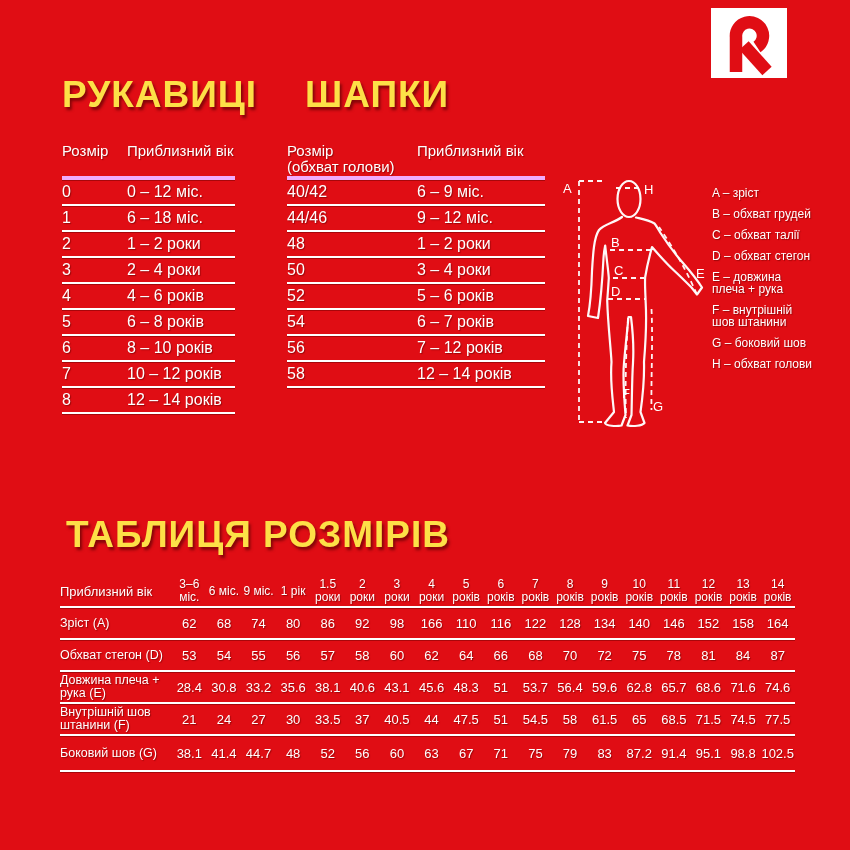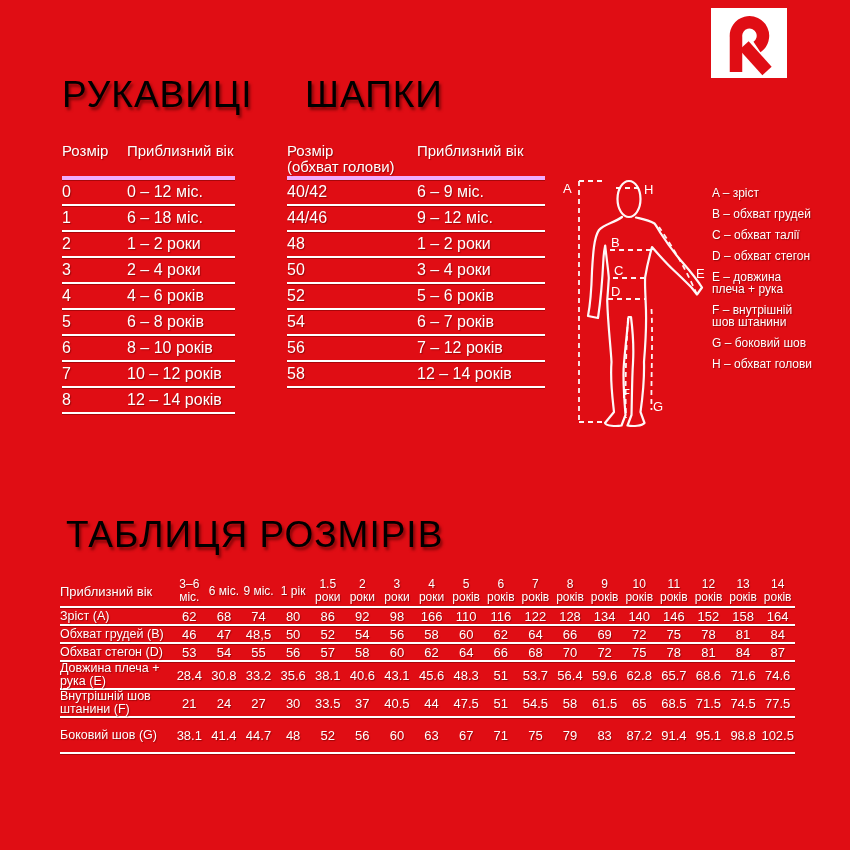--- a/index.html
+++ b/index.html
@@ -14,22 +14,22 @@
 
   
   .logo-box {
     position:absolute; left:711px; top:8px; width:76px; height:70px;
     background:#ffffff;
   }
 
   
   .title {
     position:absolute;
-    font-size:37px; font-weight:normal; letter-spacing:1px;
-    color:#000000; text-shadow: 2px 3px 3px rgba(80,0,0,.65);
+    font-size:37px; font-weight:bold; letter-spacing:1px;
+    color:#fde047; text-shadow: 2px 3px 3px rgba(80,0,0,.65);
     white-space:nowrap;
   }
   .t-mittens { left:62px;  top:74px; }
   .t-hats    { left:285px; top:74px;margin-left:20px; }
   .t-size    { left:66px;  top:514px; }
 
   
   .stable { position:absolute; top:140px; }
   .stable.mittens { left:62px;  width:173px; }
   .stable.hats    { left:287px; width:258px; }
@@ -73,21 +73,21 @@
     border-bottom:2px solid #fff;
     box-shadow:0 1px 0 rgba(110,0,0,.5);
     font-weight:normal;
     text-shadow:1px 1px 1px rgba(110,0,0,.6);
     vertical-align:middle;
   }
   table.big thead th { height:32px; font-size:12px; line-height:13px; text-align:center; }
   table.big thead th.lbl { text-align:left; font-size:13px; }
   table.big tbody tr th { text-align:left; font-size:12.5px; line-height:13px; padding-right:6px; }
   table.big tbody tr td { text-align:center; font-size:13px; }
-  table.big tbody tr { height:18px; }
+  table.big tbody tr { height:32px; }
   table.big tbody tr.last { height:36px; }
 </style>
 </head>
 <body style="background: rgb(224, 13, 20);">
 
 <div class="logo-box">
   <svg width="76" height="70" viewBox="0 0 76 70">
     <g fill="none" stroke="#e00d14" stroke-width="12.5" stroke-linecap="butt">
       <path d="M25 64 V29 A13.5 13.5 0 1 1 46 39"></path>
       <path d="M33 37.5 L56 63"></path>
@@ -325,41 +325,20 @@
         <td>122</td>
         <td>128</td>
         <td>134</td>
         <td>140</td>
         <td>146</td>
         <td>152</td>
         <td>158</td>
         <td>164</td>
       </tr>
       <tr class="">
-        <th>Обхват грудей (B)</th>
-        <td>46</td>
-        <td>47</td>
-        <td>48,5</td>
-        <td>50</td>
-        <td>52</td>
-        <td>54</td>
-        <td>56</td>
-        <td>58</td>
-        <td>60</td>
-        <td>62</td>
-        <td>64</td>
-        <td>66</td>
-        <td>69</td>
-        <td>72</td>
-        <td>75</td>
-        <td>78</td>
-        <td>81</td>
-        <td>84</td>
-      </tr>
-      <tr class="">
         <th>Обхват стегон (D)</th>
         <td>53</td>
         <td>54</td>
         <td>55</td>
         <td>56</td>
         <td>57</td>
         <td>58</td>
         <td>60</td>
         <td>62</td>
         <td>64</td>

